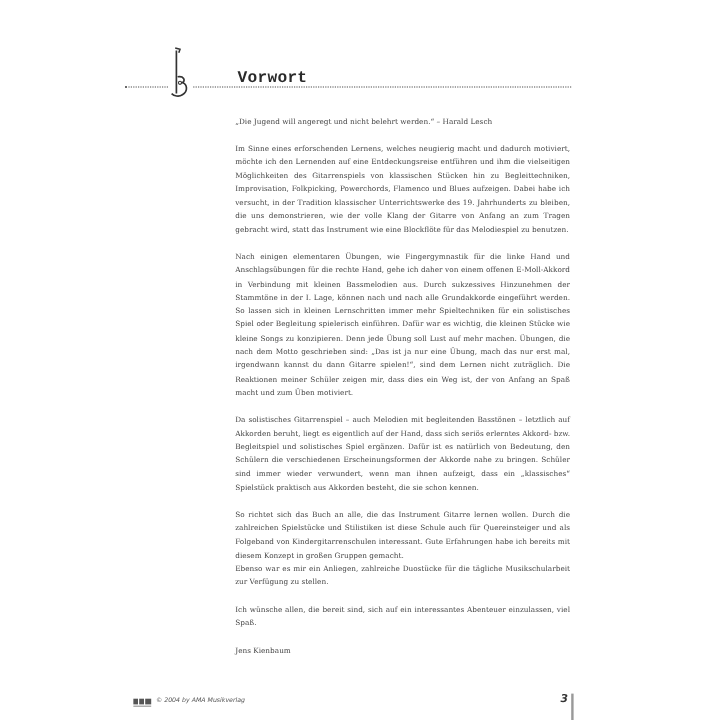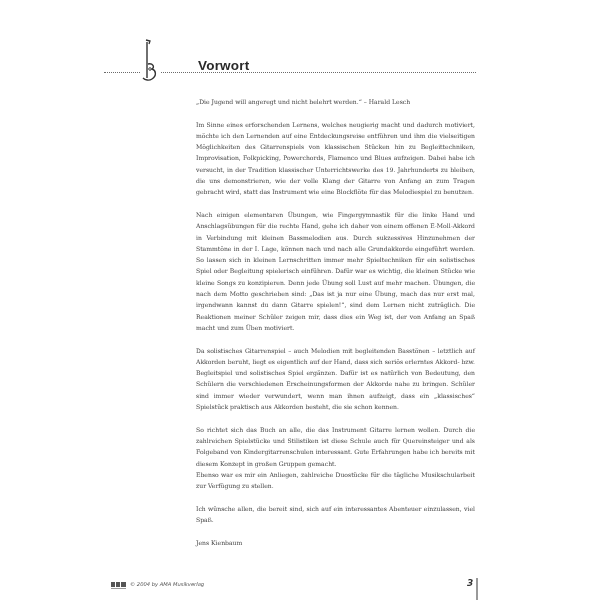--- a/index.html
+++ b/index.html
@@ -9,21 +9,21 @@
   }
   .page { position: absolute; left: 0; top: 0; width: 600px; height: 600px; }
   .header-rule {
     position: absolute; top: 72px; left: 104px; width: 372px; height: 0;
     border-top: 1px dotted #6a6a6a;
   }
   .rule-gap { position: absolute; top: 68px; left: 140px; width: 20px; height: 8px; background: #fff; }
   .guitar-icon { position: absolute; left: 140px; top: 38px; width: 22px; height: 44px; }
   .title {
     position: absolute; left: 198px; top: 58px;
-    font-family: Liberation Sans, sans-serif; font-weight: bold; font-size: 13.5px; color: #2a2a2a;
+    font-family: Liberation Mono, monospace; font-weight: bold; font-size: 13.5px; color: #2a2a2a;
     letter-spacing: 0.2px;
   }
   .content {
     position: absolute; left: 196px; top: 96px; width: 279px;
     font-size: 6.1px; line-height: 11.3px; text-align: justify; color: #444;
   }
   .content p { margin: 0 0 11.3px 0; }
   .content p.tight { margin-bottom: 0; }
   .footer-logo { position: absolute; left: 111px; top: 582px; width: 16px; height: 8px; }
   .footer-text {

